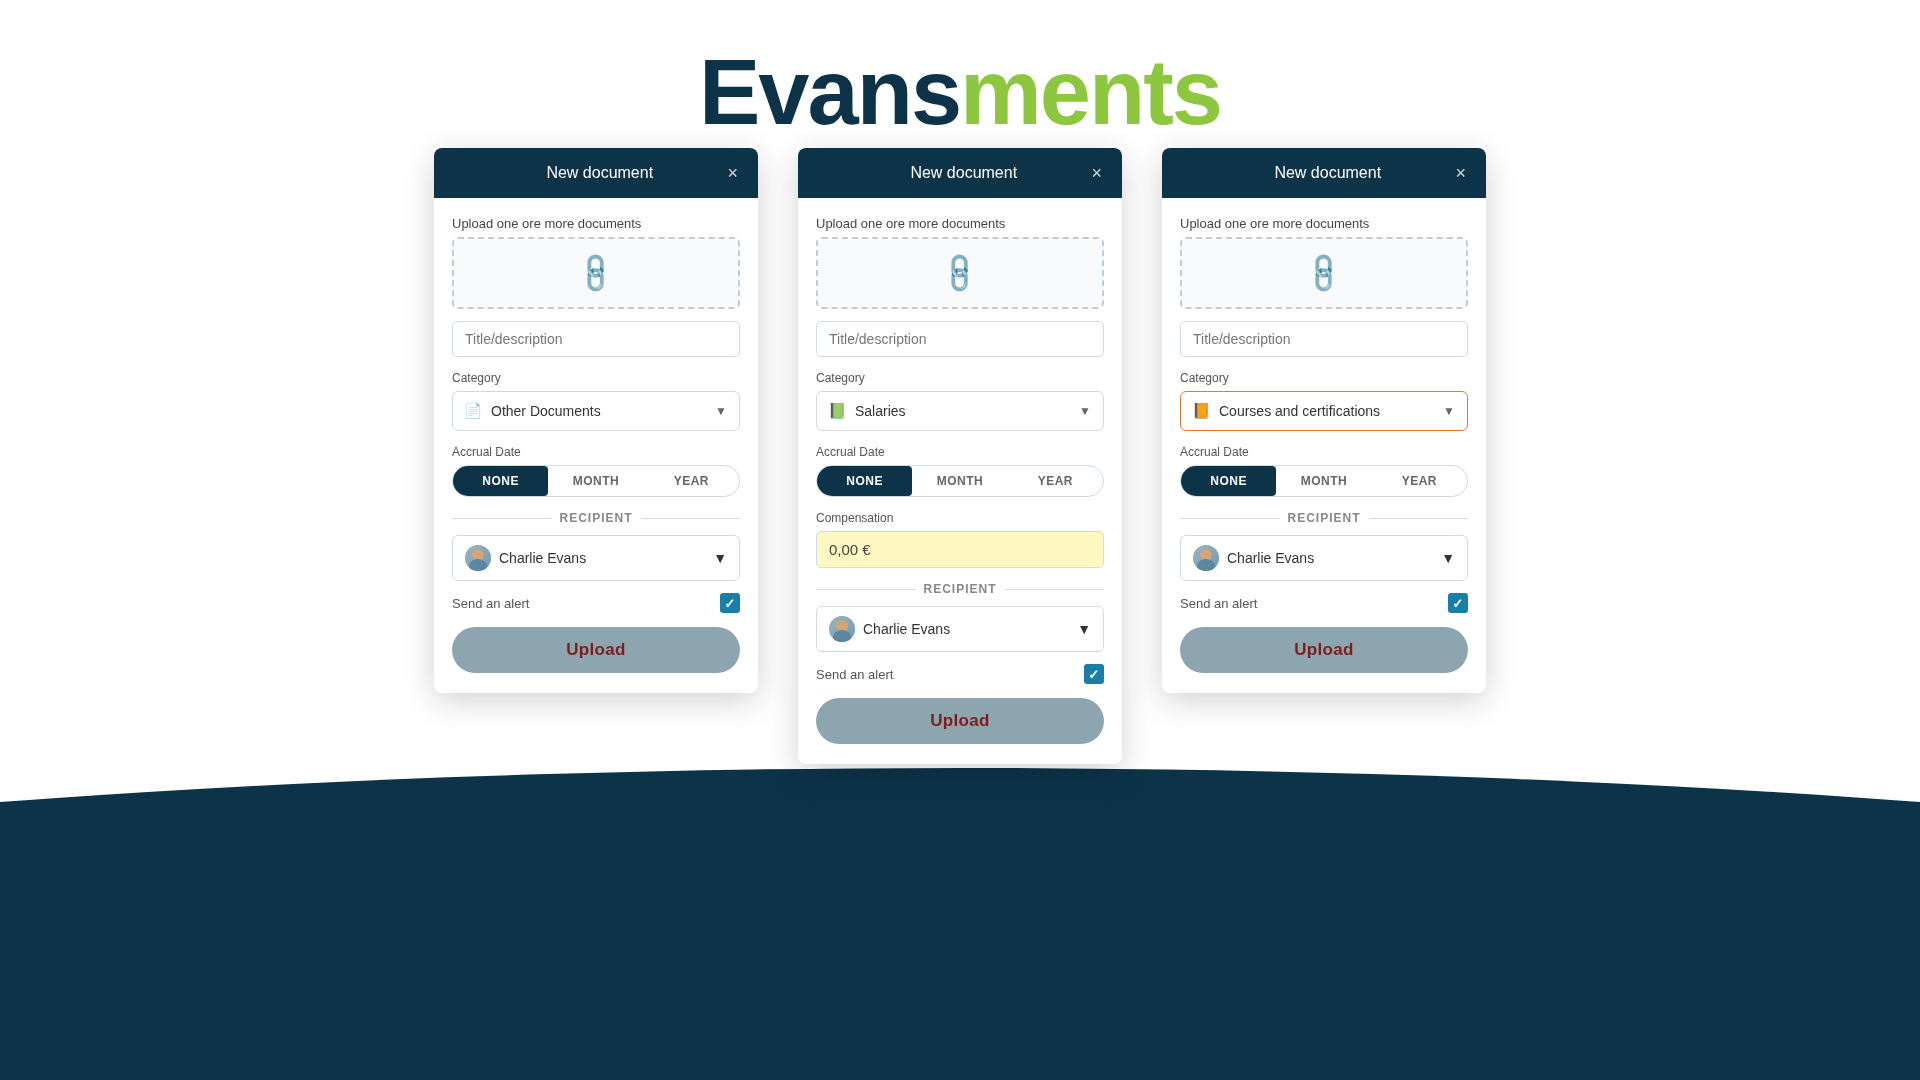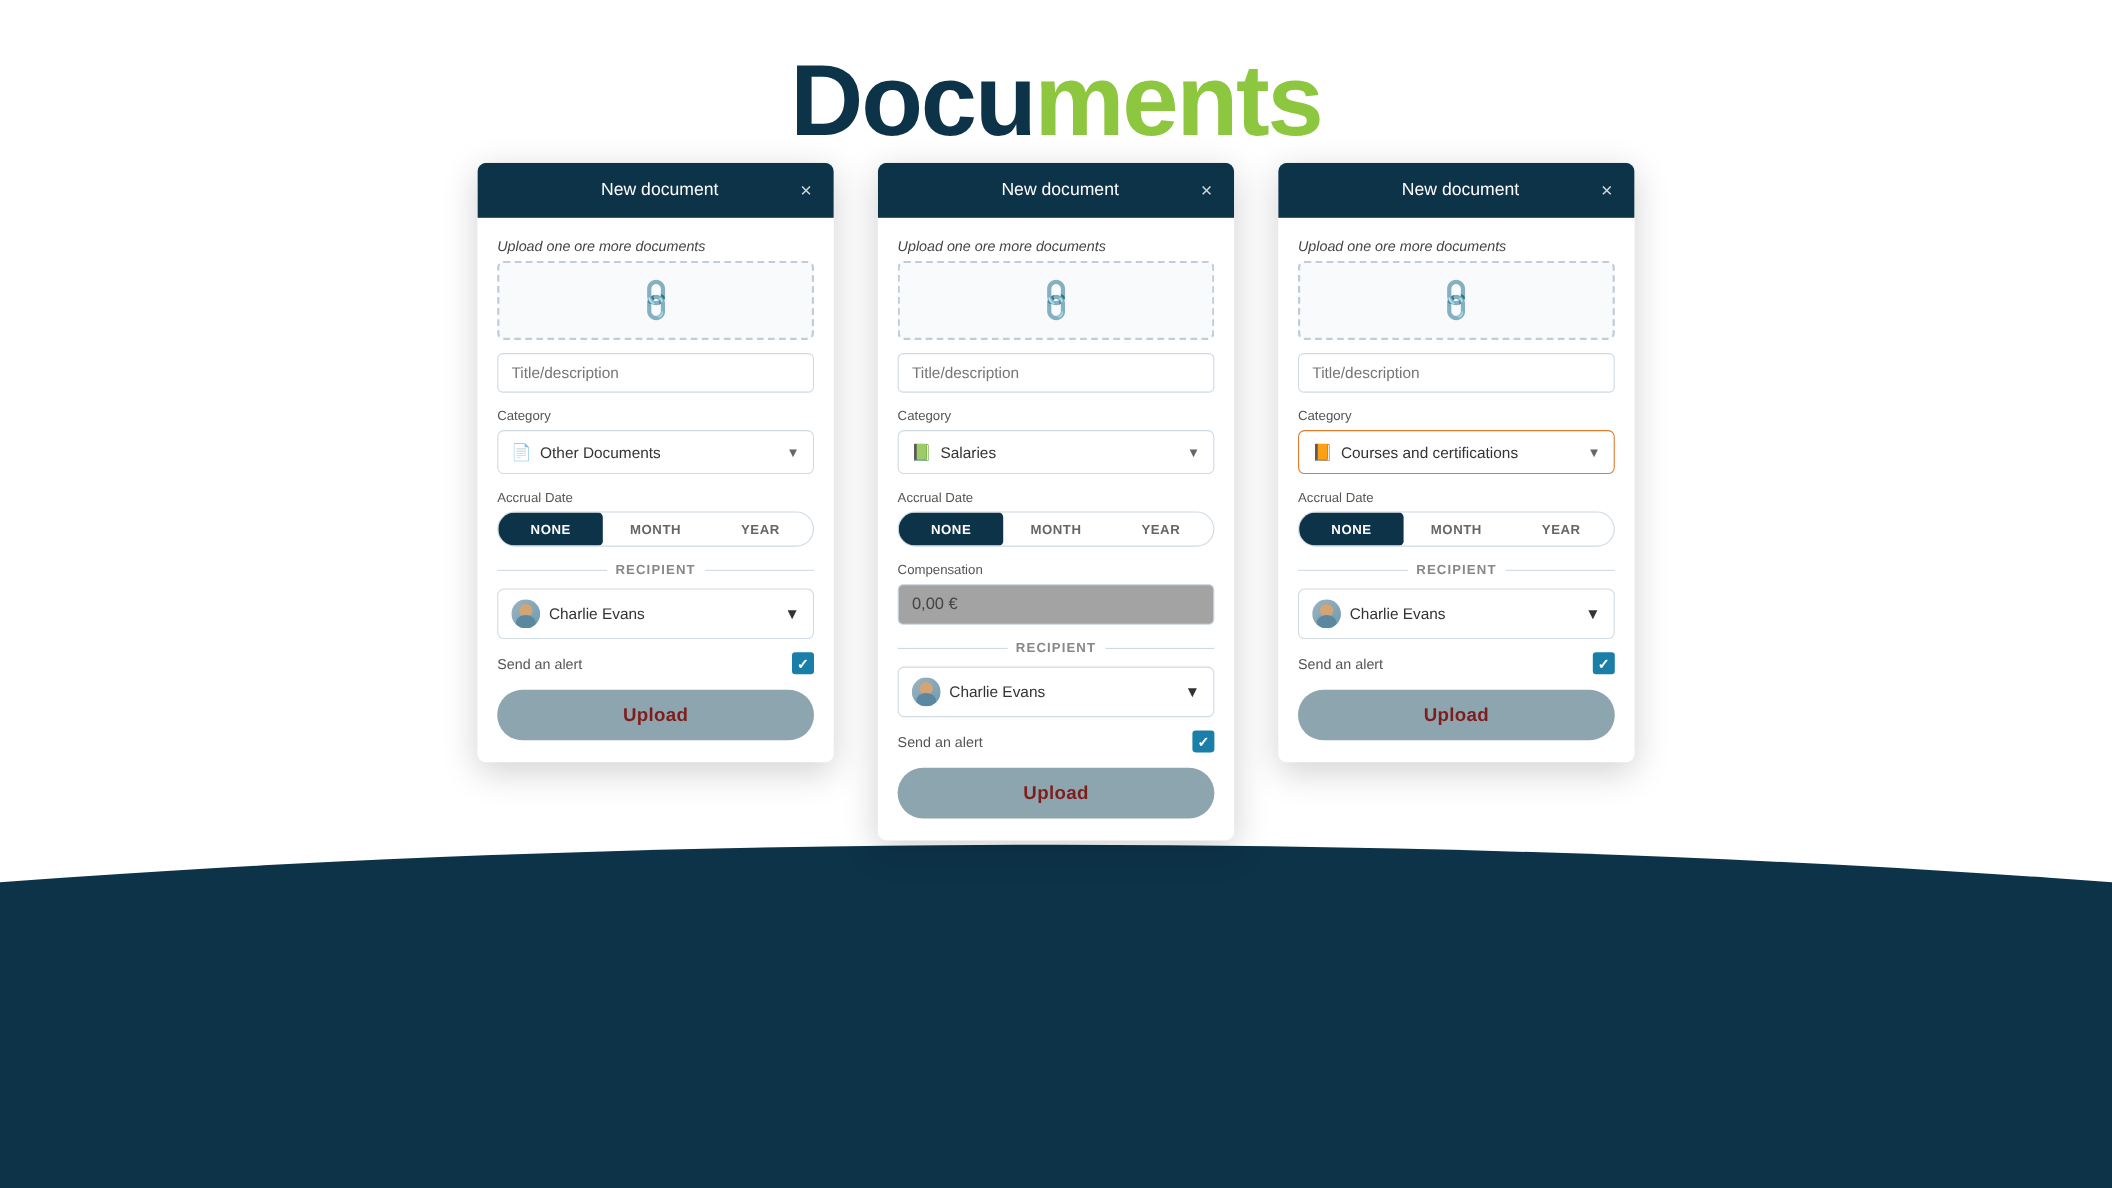--- a/index.html
+++ b/index.html
@@ -98,21 +98,20 @@
 
     .dialog-body {
       padding: 18px 18px 20px;
     }
 
     
     .upload-label {
       font-size: 13px;
       color: #444;
       margin-bottom: 6px;
-      font-style: italic;
     }
 
     .upload-drop {
       border: 2px dashed #c0cdd8;
       border-radius: 6px;
       height: 72px;
       display: flex;
       align-items: center;
       justify-content: center;
       cursor: pointer;
@@ -221,21 +220,21 @@
     
     .compensation-input {
       width: 100%;
       border: 1px solid #d0dae3;
       border-radius: 5px;
       padding: 9px 12px;
       font-size: 15px;
       color: #444;
       outline: none;
       margin-bottom: 14px;
-      background: #a3a3a3;
+      background: #fef9c3;
     }
 
     
     .recipient-divider {
       display: flex;
       align-items: center;
       gap: 8px;
       margin-bottom: 10px;
     }
 
@@ -365,21 +364,21 @@
     .icon-green { color: #5cb85c; }
     .icon-orange { color: #e07c30; }
   </style>
 </head>
 <body>
 
 <div class="bg-wave"></div>
 
 <div class="page-title">
   <span class="title-text">
-    <span class="title-doc">Docu</span><span class="title-ments">ments</span>
+    <span class="title-doc">Evans</span><span class="title-ments">ments</span>
   </span>
 </div>
 
 <div class="dialogs-row">
 
   <div class="dialog">
     <div class="dialog-header">
       <div style="width:18px"></div>
       <span class="dialog-title">New document</span>
       <span class="dialog-close">×</span>

